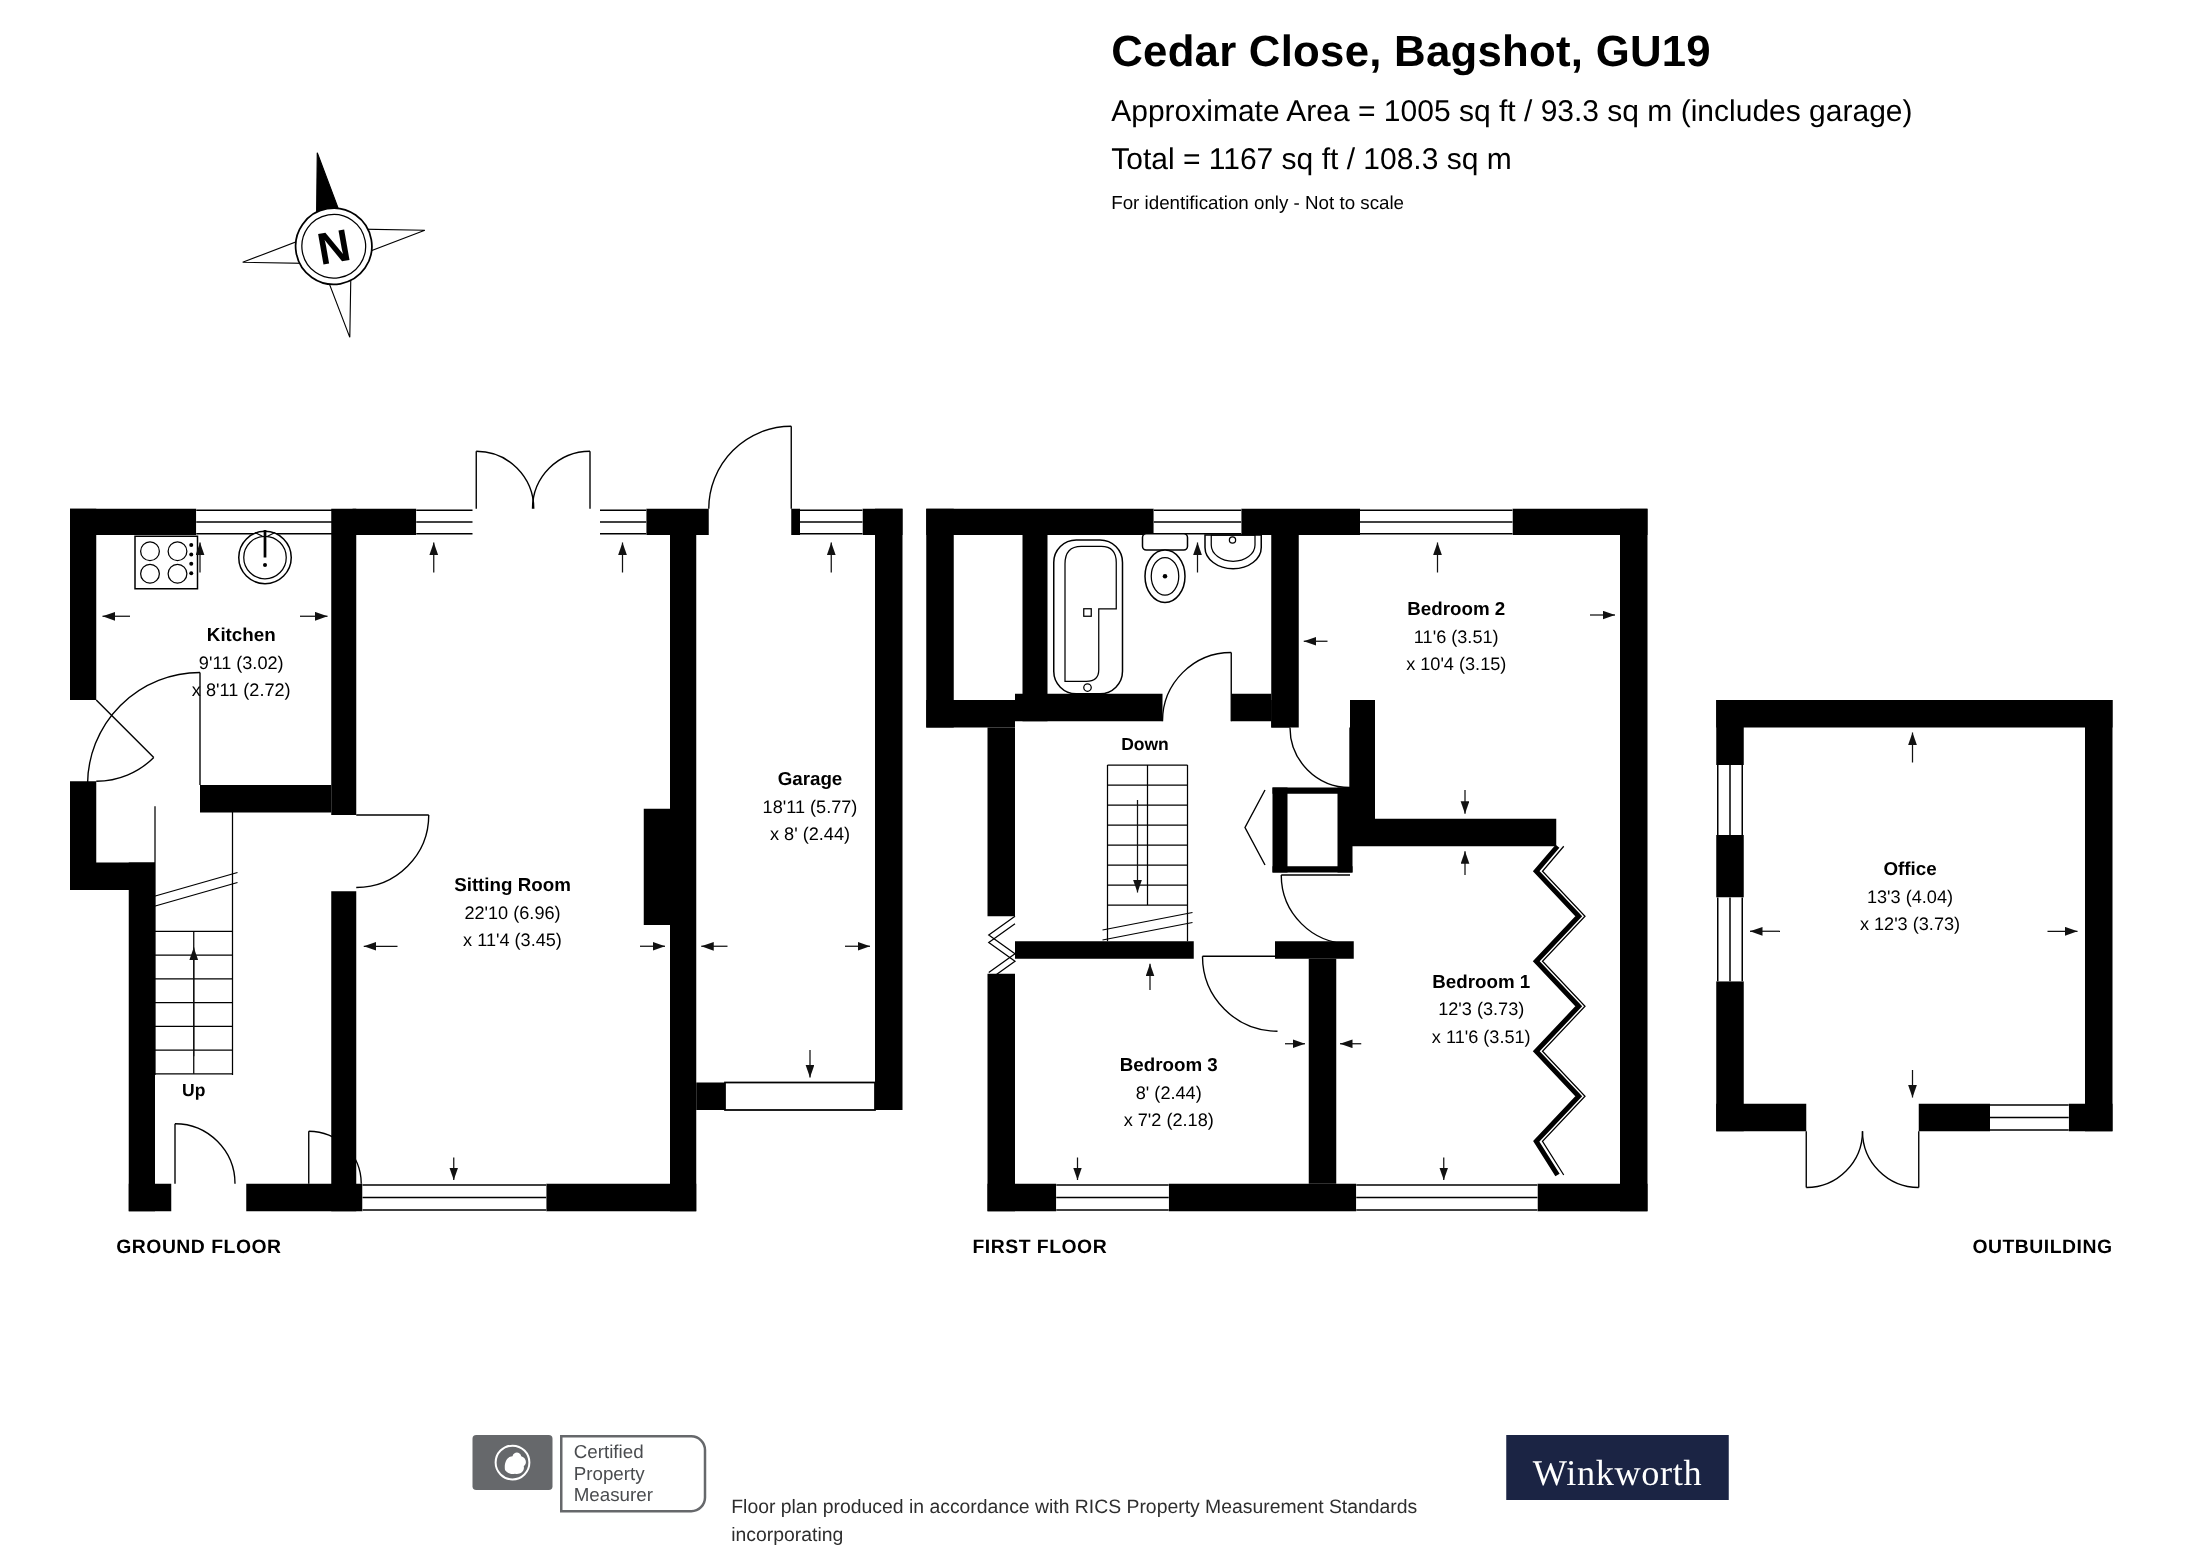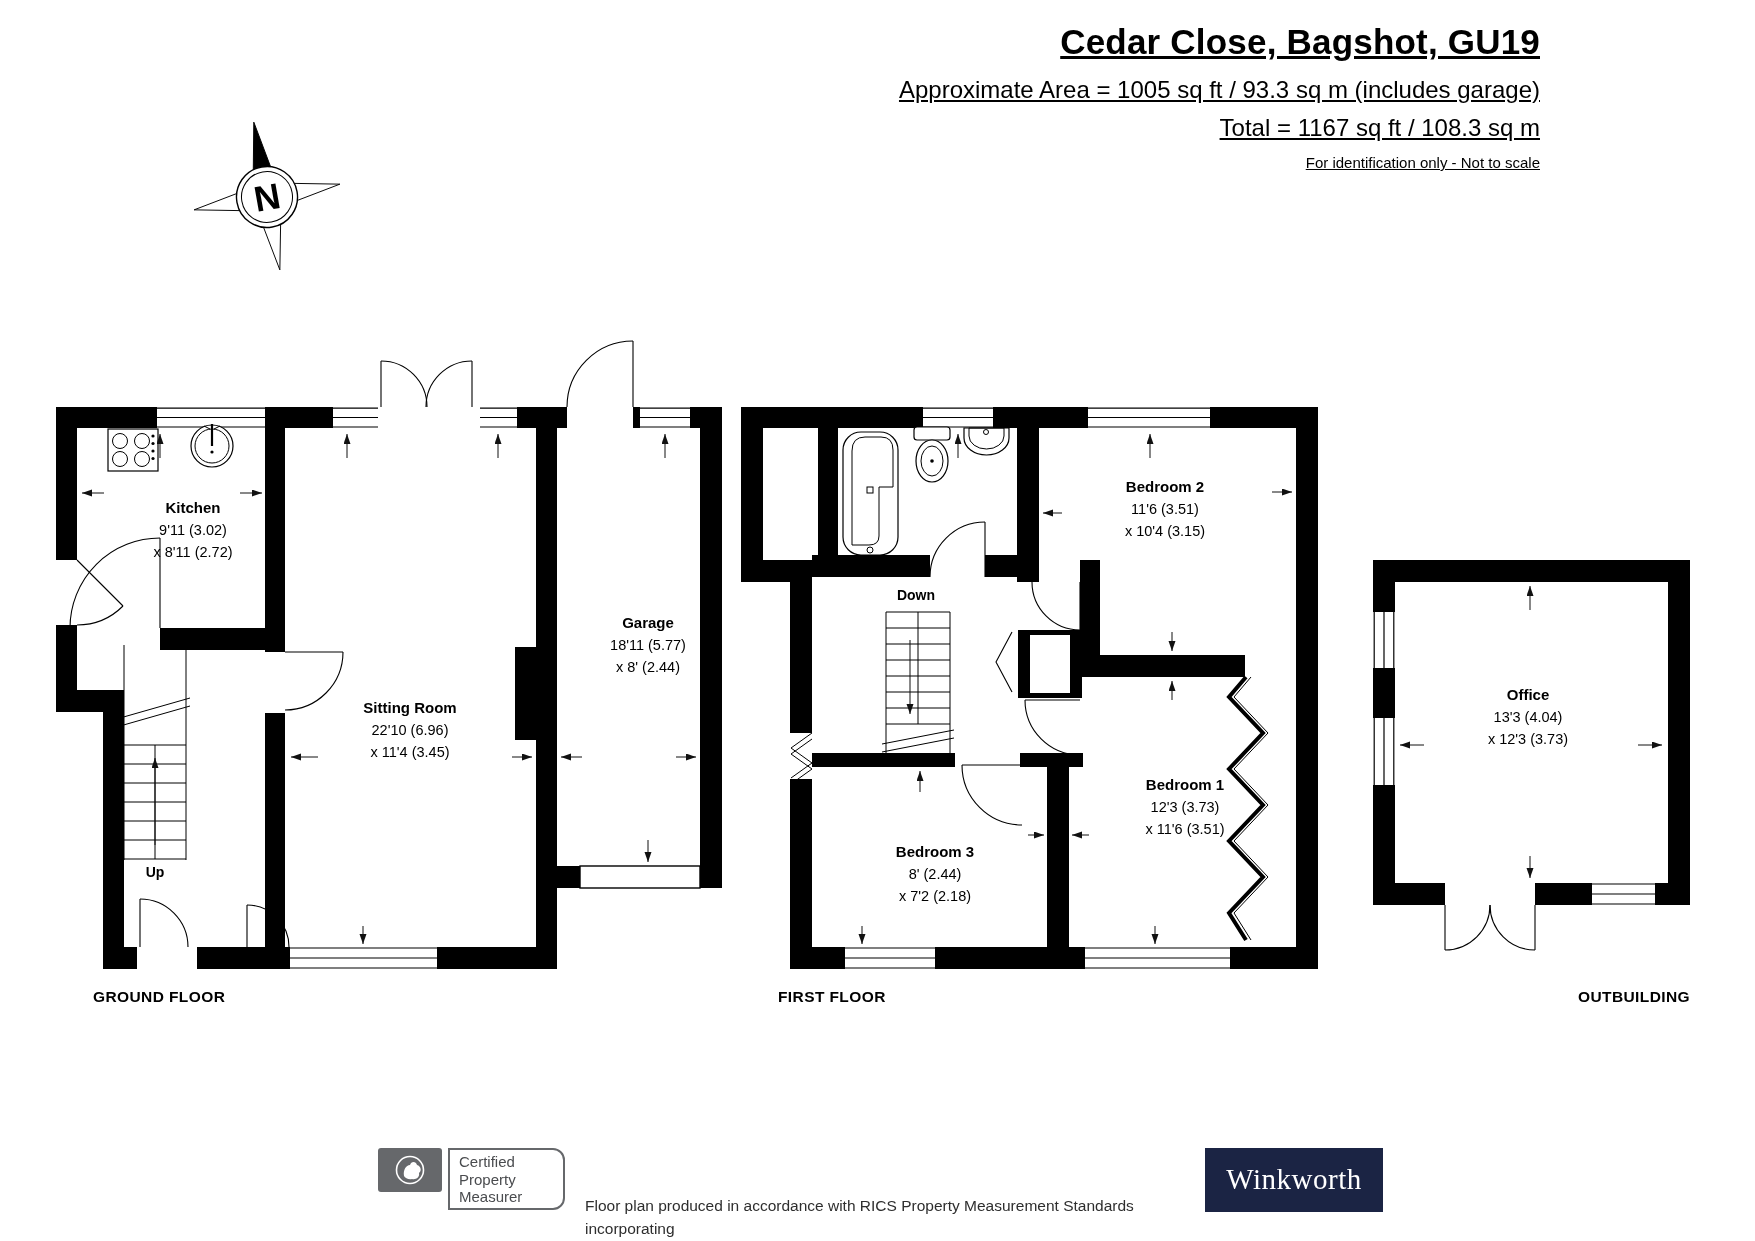--- a/index.html
+++ b/index.html
@@ -1,18 +1,18 @@
 <!DOCTYPE html>
 <html style="--ink: #000000; --rics_gray: #66686b; --brand_navy: #1b2444; --footer_text: #2e2e2e;"><head>
 <meta charset="utf-8">
 <style>
   html,body{margin:0;padding:0;background:#fff;}
   .page{position:relative;width:1755px;height:1241px;background:#fff;
         font-family:"Liberation Sans",sans-serif;color:#000;overflow:hidden;}
-  .hdr{position:absolute;top:22px;right:215px;text-align:right;text-decoration:underline;}
+  .hdr{position:absolute;top:22px;right:225px;}
   .hdr .title{font-size:35px;font-weight:bold;letter-spacing:.2px;margin:0 0 14px 0;}
   .hdr .area{font-size:24px;margin:10px 0 5px 0;}
   .hdr .note{font-size:15px;margin-top:12px;}
   svg text{font-family:"Liberation Sans",sans-serif;}
   .rm{font-size:15px;font-weight:bold;text-anchor:middle;}
   .dm{font-size:14.5px;text-anchor:middle;}
   .cap{font-size:15.5px;font-weight:bold;letter-spacing:.4px;}
   .ud{font-size:14px;font-weight:bold;text-anchor:middle;}
   .w{fill:#000;}
   .ln{stroke:#000;stroke-width:1.2;fill:none;}
@@ -22,21 +22,21 @@
   .dim{stroke:#111;stroke-width:1;fill:none;marker-end:url(#ah);}
   .win{fill:#fff;}
   .ftr{position:absolute;top:1148px;left:0;width:100%;height:70px;}
   .rics{position:absolute;left:378px;top:0;width:64px;height:44px;
         background:var(--rics_gray,#66686b);border-radius:3px;}
   .cert{position:absolute;left:448px;top:0;width:104px;height:53px;
         border:2.5px solid var(--rics_gray,#66686b);border-radius:0 12px 12px 0;
         padding:3px 0 2px 9px;color:#4a4c4f;font-size:15px;font-weight:normal;line-height:17.5px;}
   .disc{position:absolute;left:585px;top:2px;width:640px;font-size:15.5px;
         color:var(--footer_text,#2e2e2e);line-height:22.5px;white-space:pre-wrap;}
-  .brand{position:absolute;left:1205px;top:0;width:178px;height:64px;
+  .brand{position:absolute;left:1205px;top:0;width:178px;height:52px;
          background:var(--brand_navy,#1b2444);color:#fff;text-align:center;
          font-family:"Liberation Serif",serif;font-size:29px;line-height:62px;letter-spacing:.5px;}
 </style>
 </head>
 <body>
 
 <div class="page">
 
   <div class="hdr">
     <div class="title">Cedar Close, Bagshot, GU19</div>

